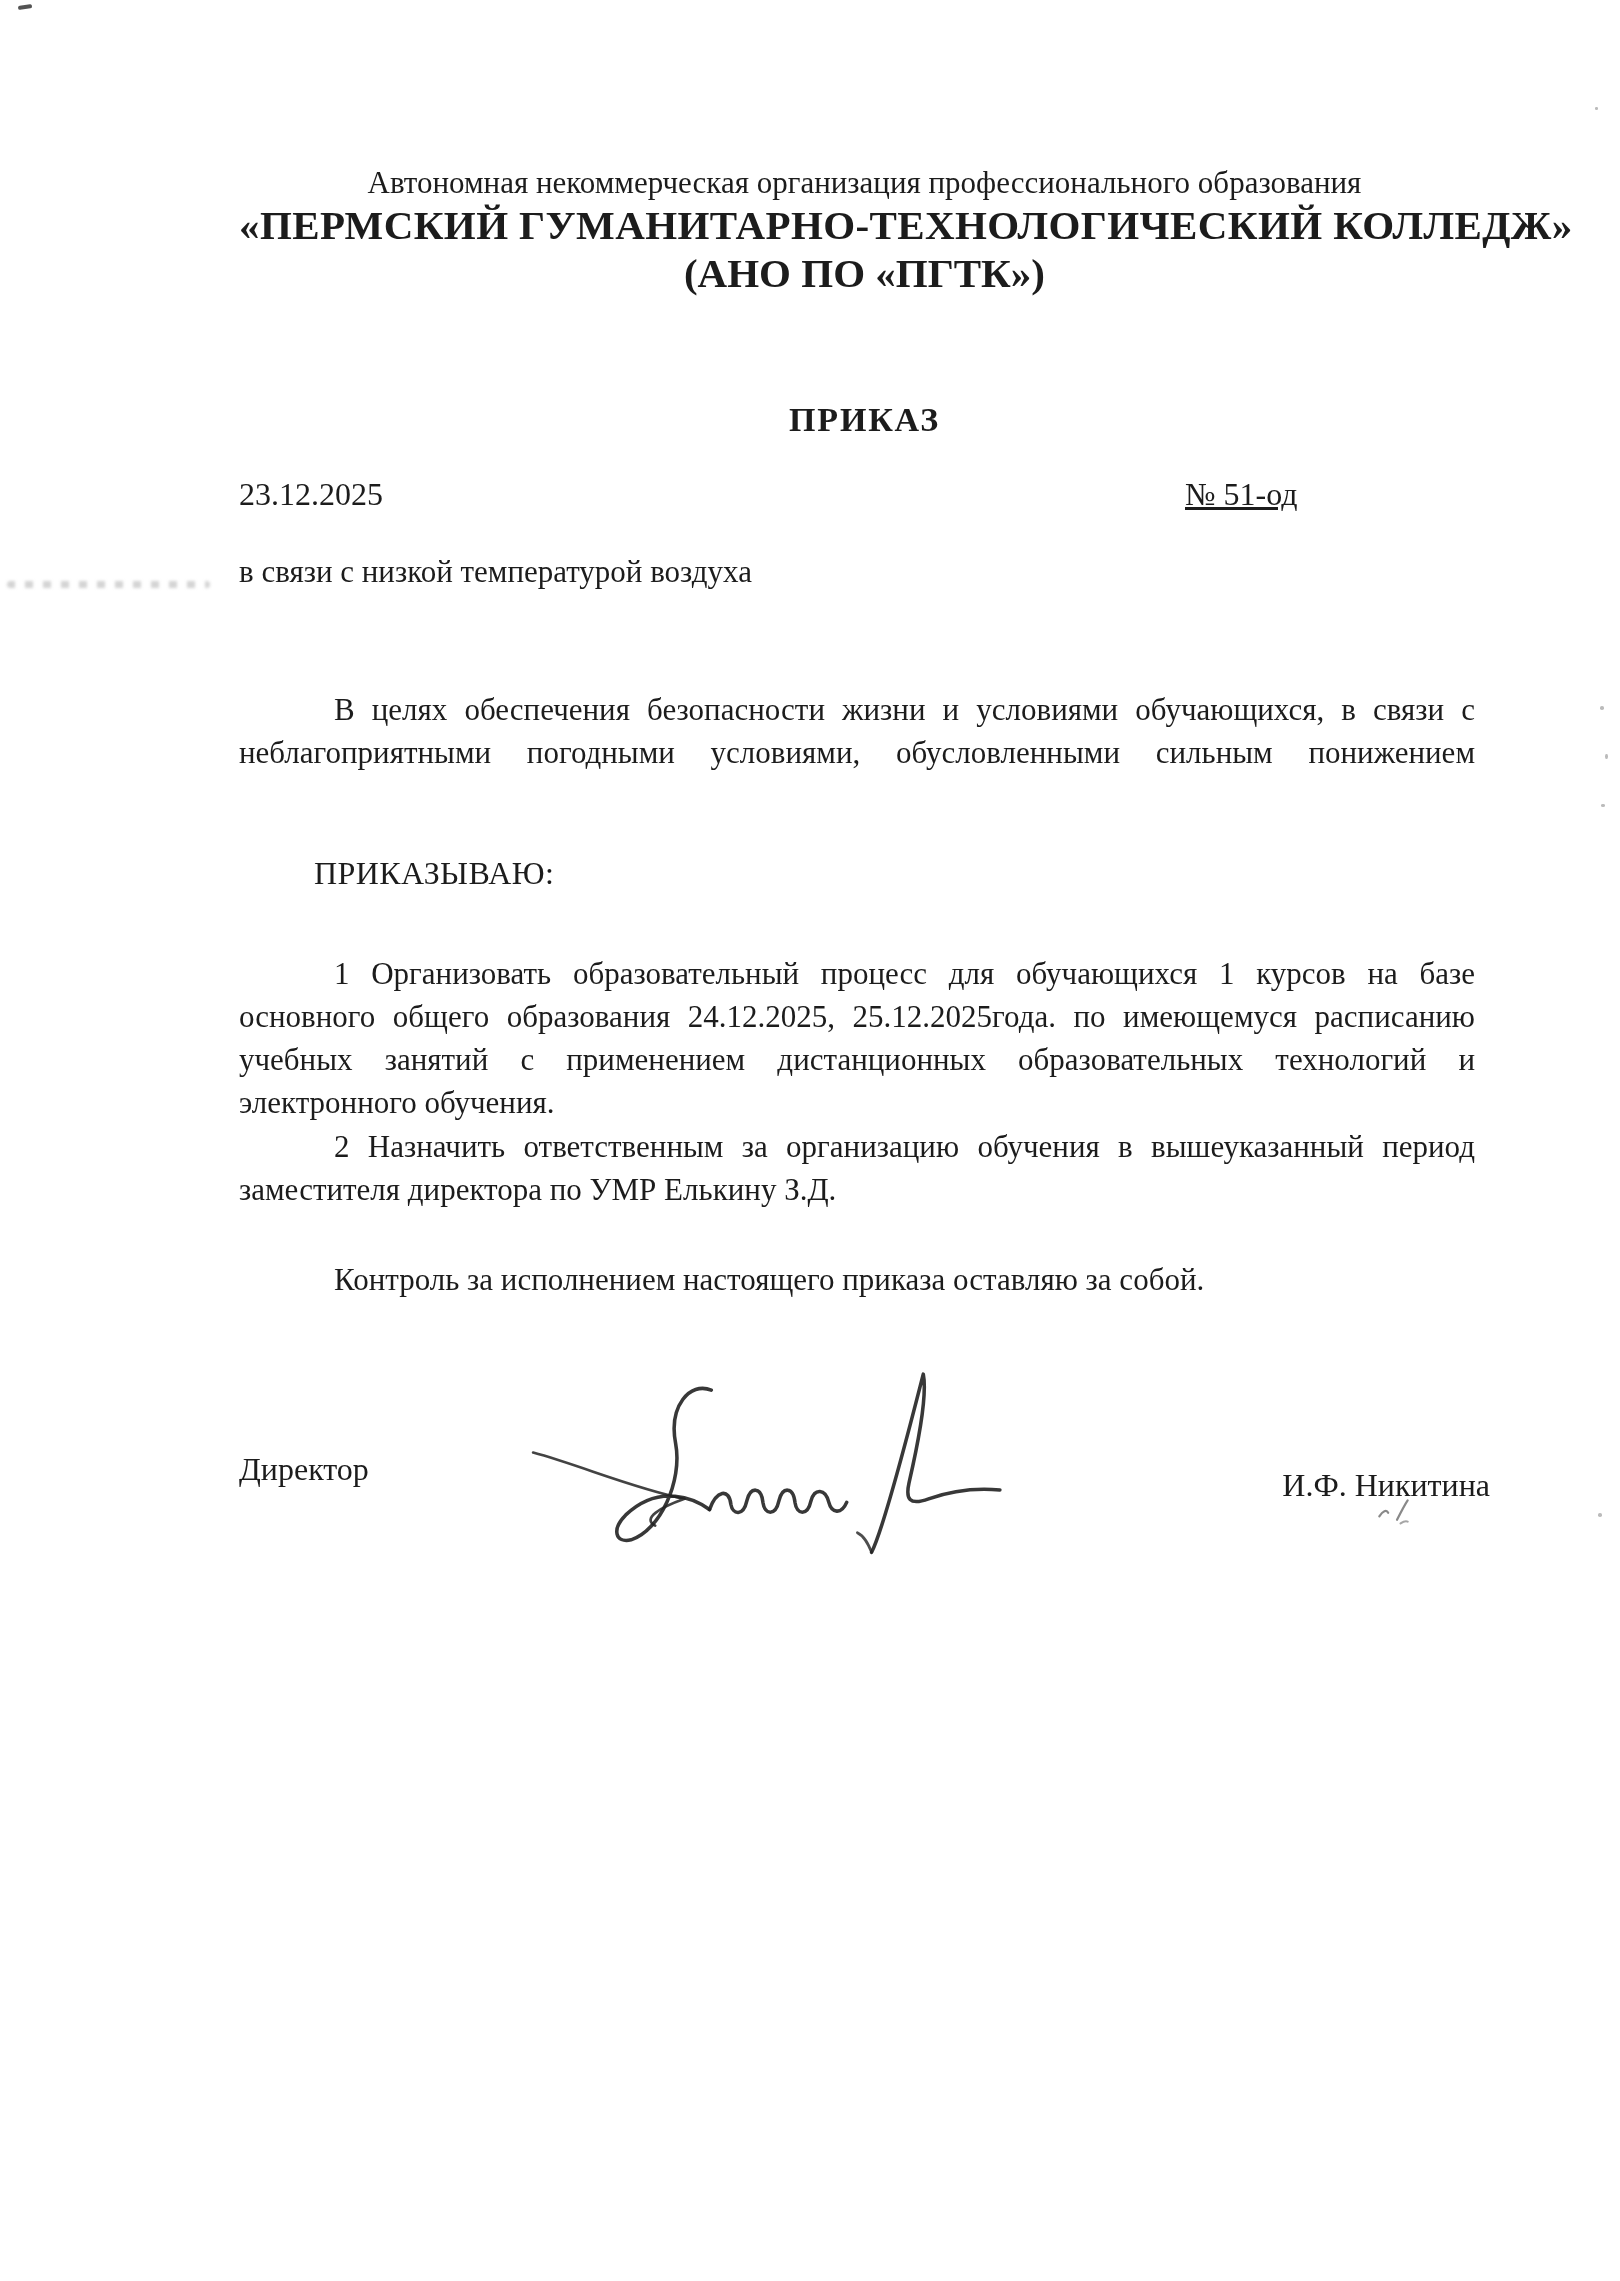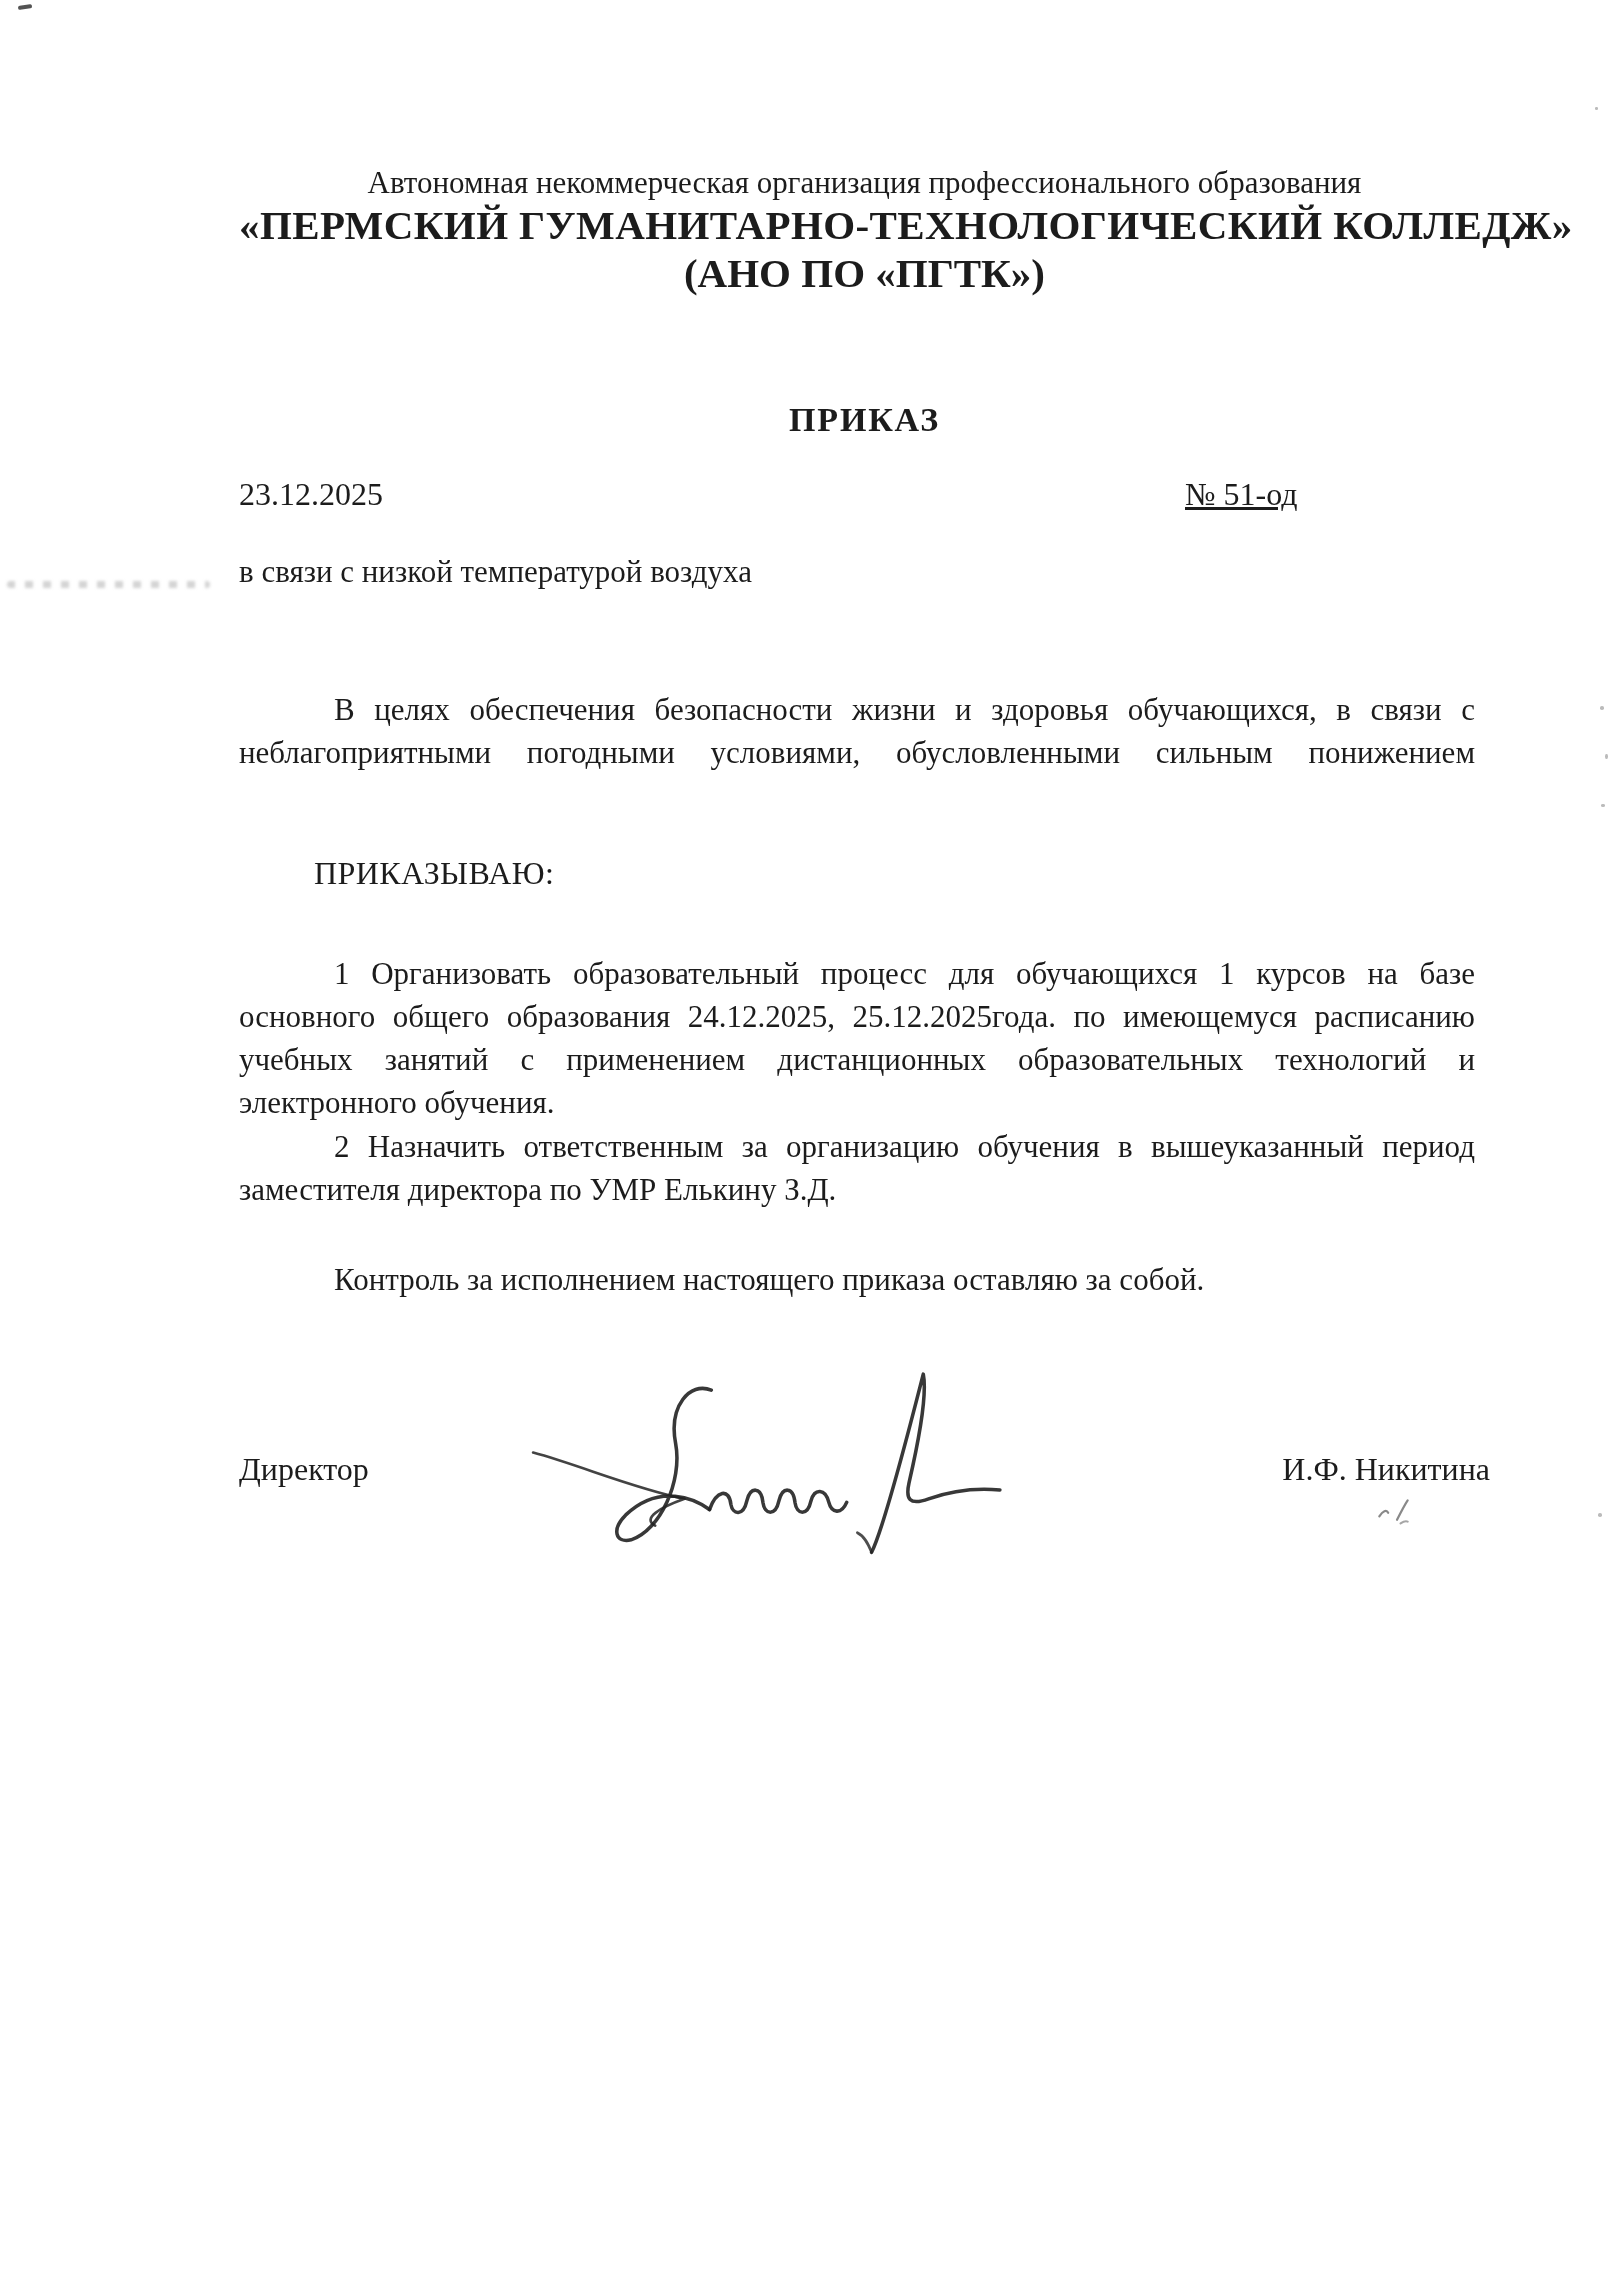--- a/index.html
+++ b/index.html
@@ -34,21 +34,21 @@
   .j{text-align:justify;text-align-last:justify;}
   .ind{text-indent:95px;}
   .preamble{top:688px;}
   .order-word{position:absolute;top:855px;left:75px;font-size:32px;letter-spacing:0.4px;}
   .item1{top:952px;}
   .item2{top:1125px;}
   .control{top:1258px;}
 
   .sign-row{position:absolute;top:1451px;left:0;width:100%;font-size:32px;}
   .sign-position{position:absolute;left:0;top:0;}
-  .sign-name{position:absolute;right:0;top:0;}
+  .sign-name{position:absolute;right:0;top:16px;}
 
   .signature-svg{position:absolute;left:526px;top:1365px;}
   .pencil-mark{position:absolute;left:1374px;top:1493px;}
 
   
   .artifact{position:absolute;pointer-events:none;}
   .smudge{left:7.1px;top:581px;width:203px;height:7.1px;
     background:repeating-linear-gradient(90deg,rgba(140,140,140,.38) 0 8px,rgba(255,255,255,0) 8px 18px);
     filter:blur(1.8px);border-radius:3.6px;}
   .dot{background:rgba(120,120,120,.5);border-radius:50%;filter:blur(0.5px);}
@@ -78,21 +78,21 @@
     <div class="date-row">
       <span class="doc-date">23.12.2025</span>
       <span class="doc-number">№ 51-од</span>
     </div>
 
     <div class="subject">
       <div>в связи с низкой температурой воздуха</div>
     </div>
 
     <div class="para preamble">
-      <div class="line j ind">В целях обеспечения безопасности жизни и здоровья обучающихся, в связи с</div>
+      <div class="line j ind">В целях обеспечения безопасности жизни и условиями обучающихся, в связи с</div>
       <div class="line j">неблагоприятными погодными условиями, обусловленными сильным понижением</div>
     </div>
 
     <div class="order-word">ПРИКАЗЫВАЮ:</div>
 
     <div class="para item1">
       <div class="line j ind">1 Организовать образовательный процесс для обучающихся 1 курсов на базе</div>
       <div class="line j">основного общего образования 24.12.2025, 25.12.2025года. по имеющемуся расписанию</div>
       <div class="line j">учебных занятий с применением дистанционных образовательных технологий и</div>
       <div class="line">электронного обучения.</div>

